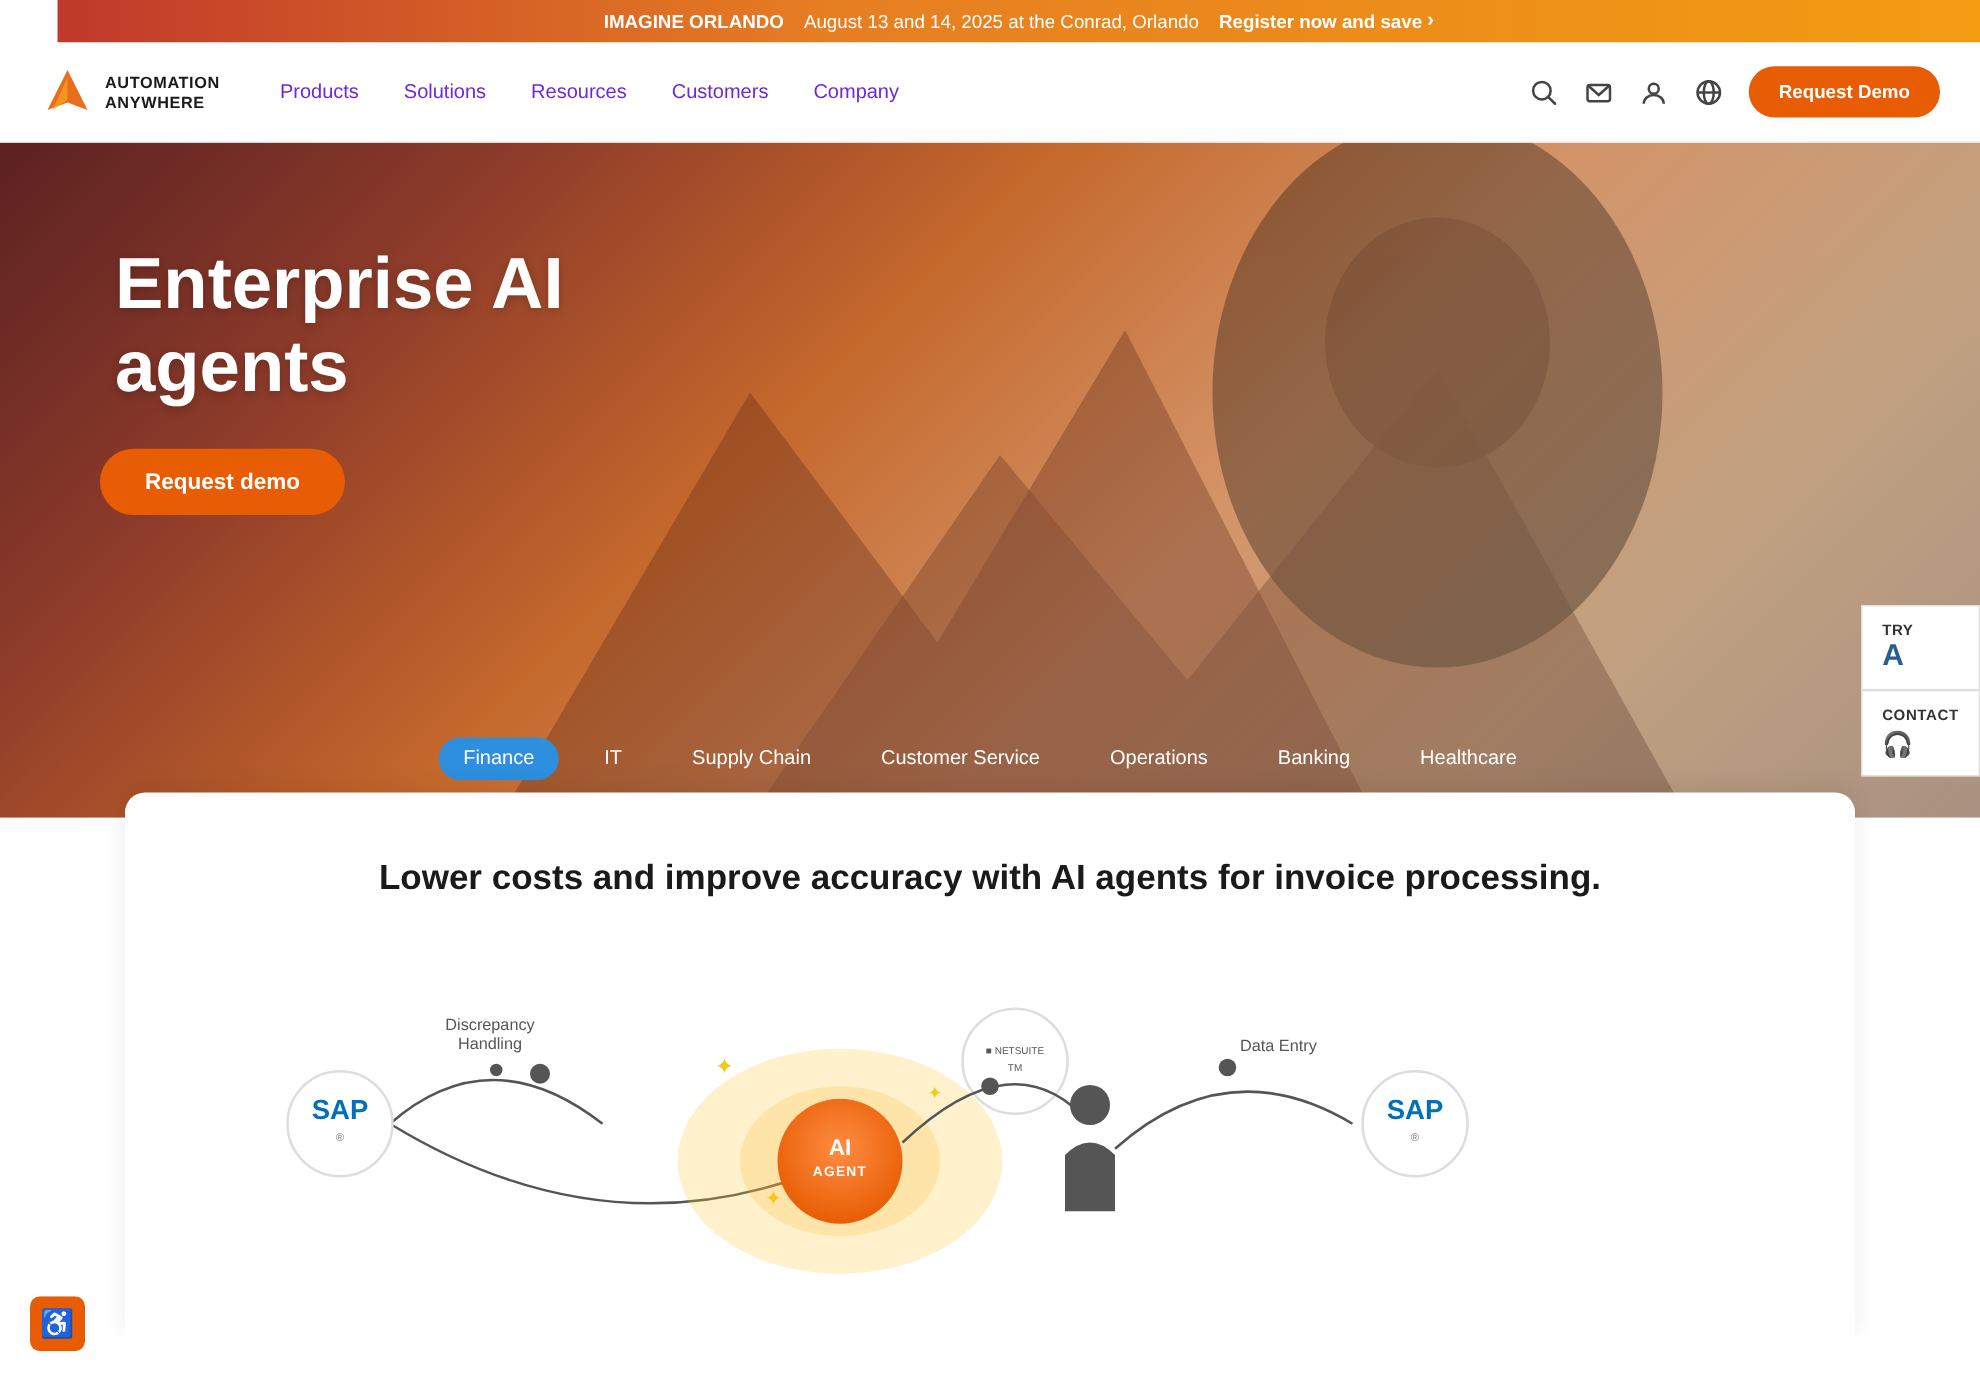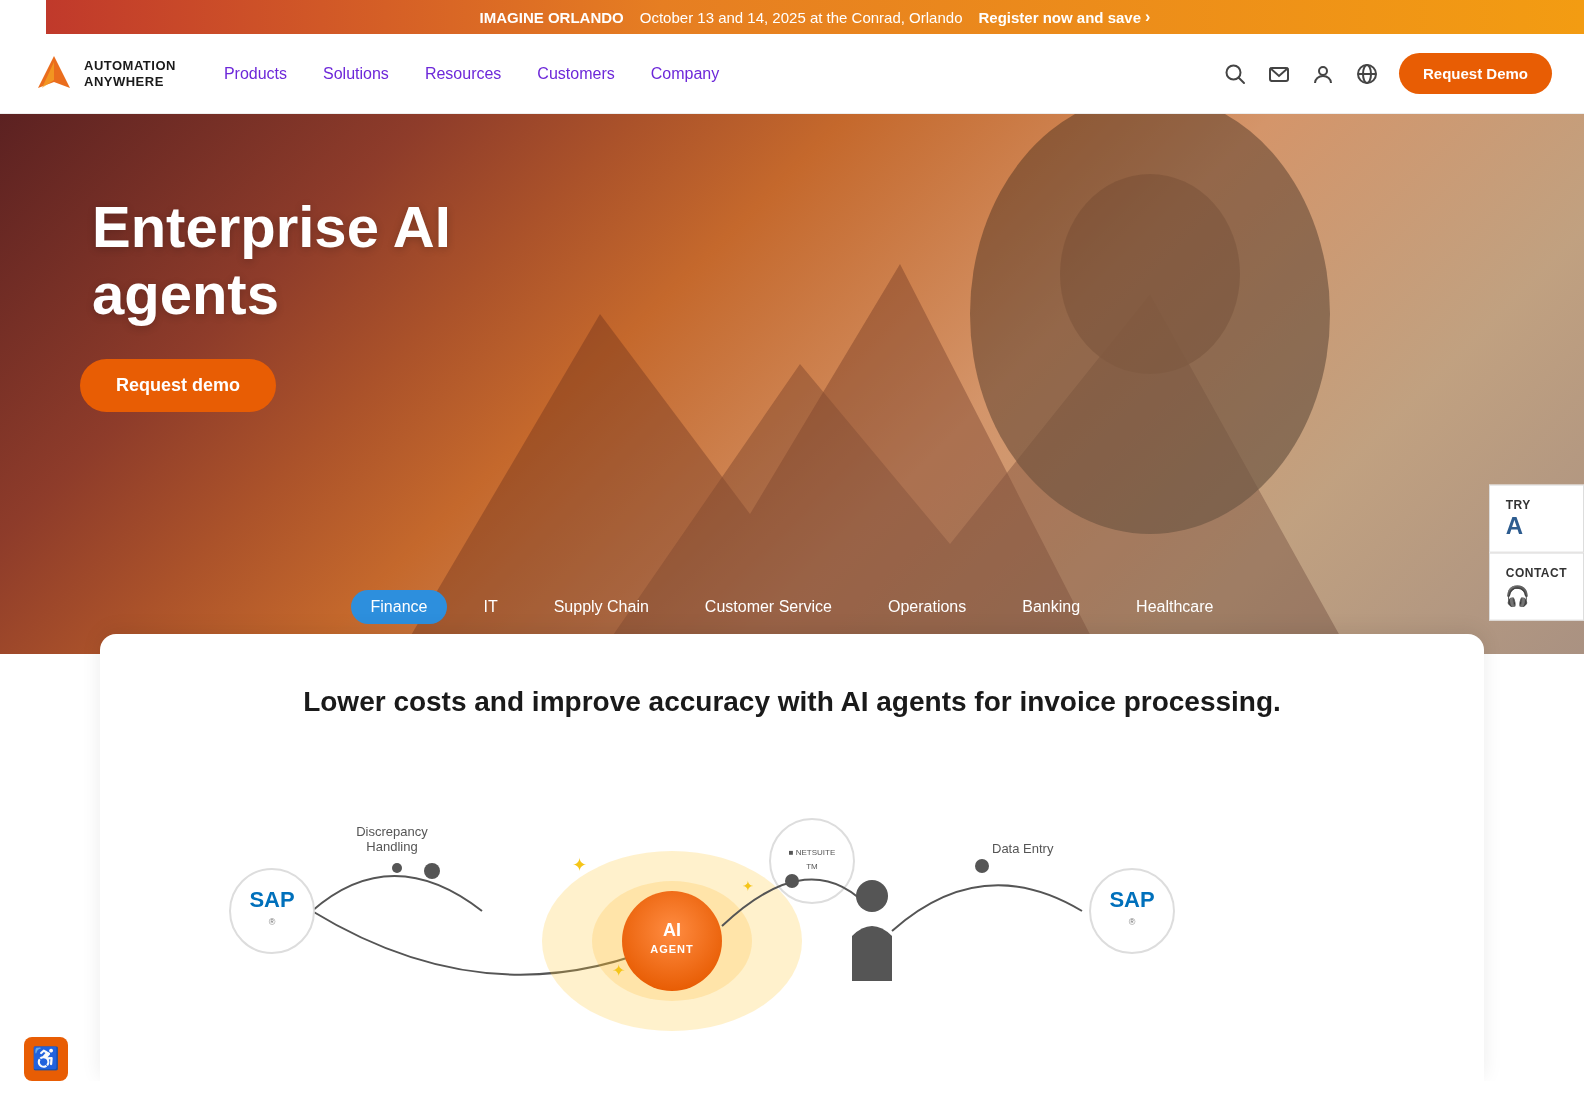--- a/index.html
+++ b/index.html
@@ -211,21 +211,21 @@
       position: relative;
       z-index: 50;
       margin-top: -20px;
       box-shadow: 0 -4px 20px rgba(0,0,0,0.08);
     }
     .content-card-title {
       font-size: 28px;
       font-weight: 600;
       color: #1a1a1a;
       text-align: center;
-      margin-bottom: 60px;
+      margin-bottom: 48px;
       line-height: 1.4;
     }
 
     
     .accessibility-widget {
       position: fixed;
       bottom: 24px;
       left: 24px;
       width: 44px;
       height: 44px;
@@ -245,21 +245,21 @@
       width: 100%;
       height: 260px;
       overflow: visible;
     }
   </style>
 </head>
 <body>
 
 <div class="top-banner">
   <span class="event-name">IMAGINE ORLANDO</span>
-  <span>October 13 and 14, 2025 at the Conrad, Orlando</span>
+  <span>August 13 and 14, 2025 at the Conrad, Orlando</span>
   <a class="register-link">
     <span>Register now and save</span>
     <span class="arrow">›</span>
   </a>
 </div>
 
 <header class="header">
   <a class="logo">
     <svg class="logo-icon" viewBox="0 0 44 44" fill="none">
       <polygon points="22,4 6,36 22,30 38,36" fill="#e85d04" opacity="0.9"></polygon>

